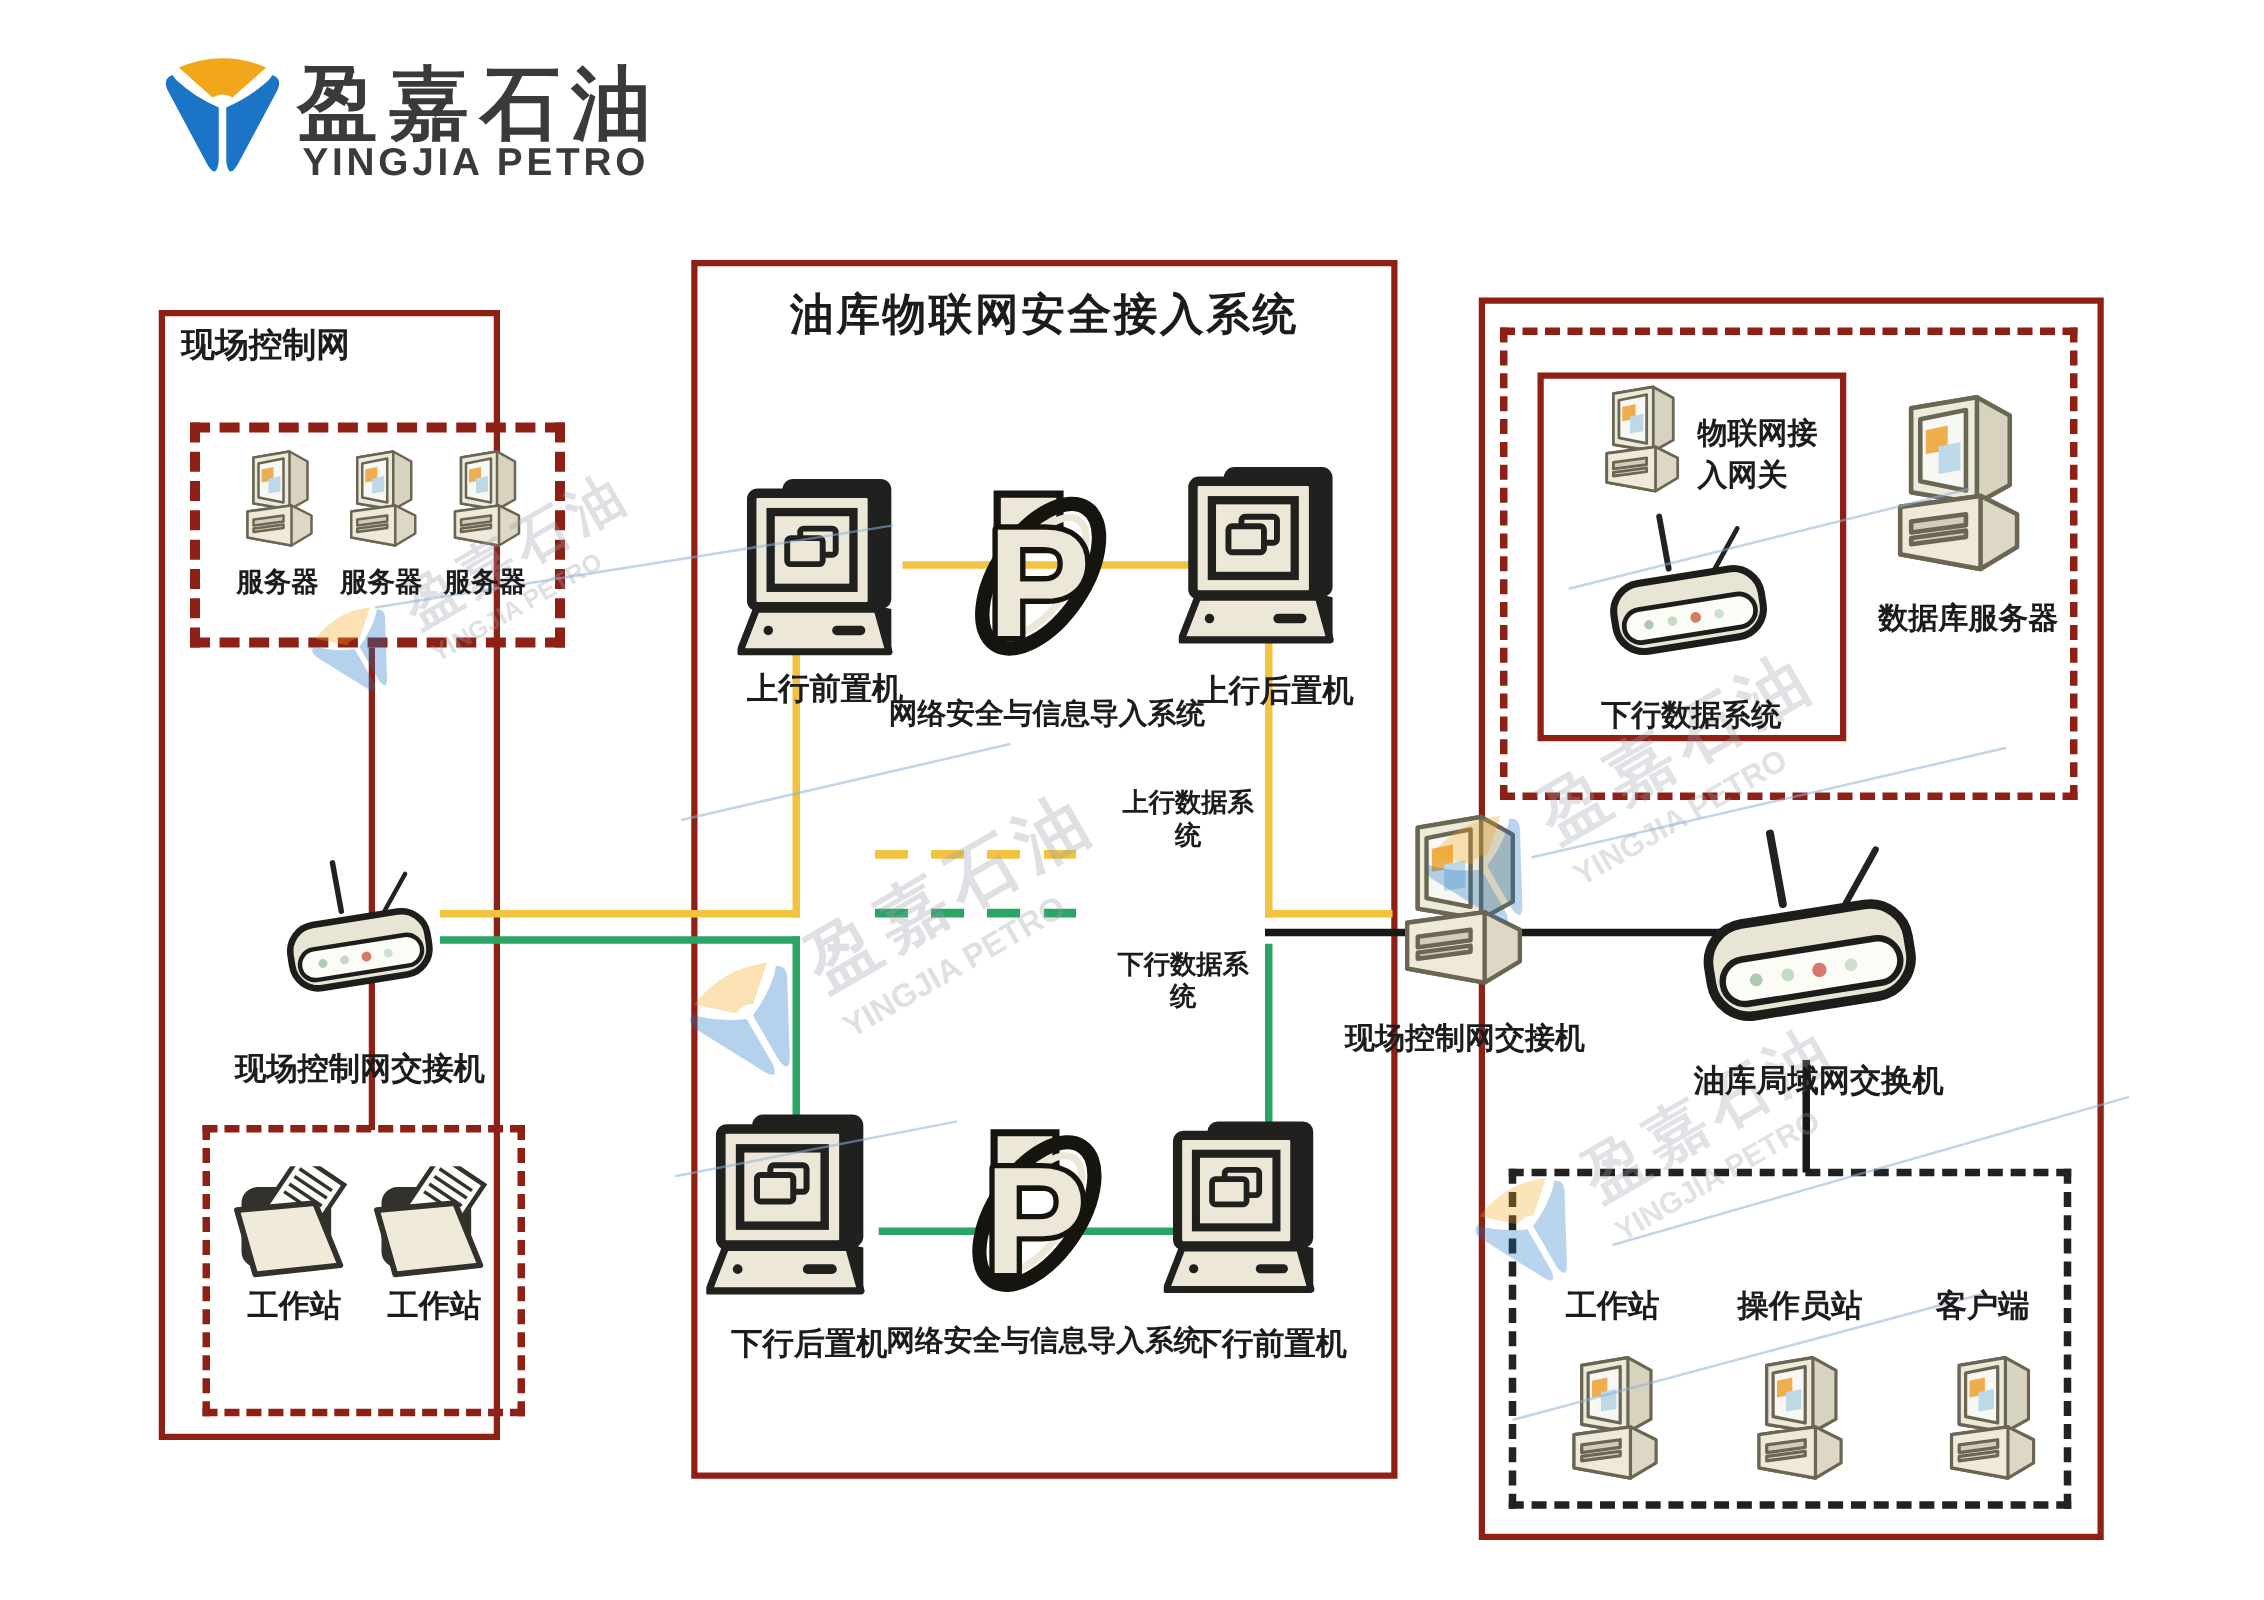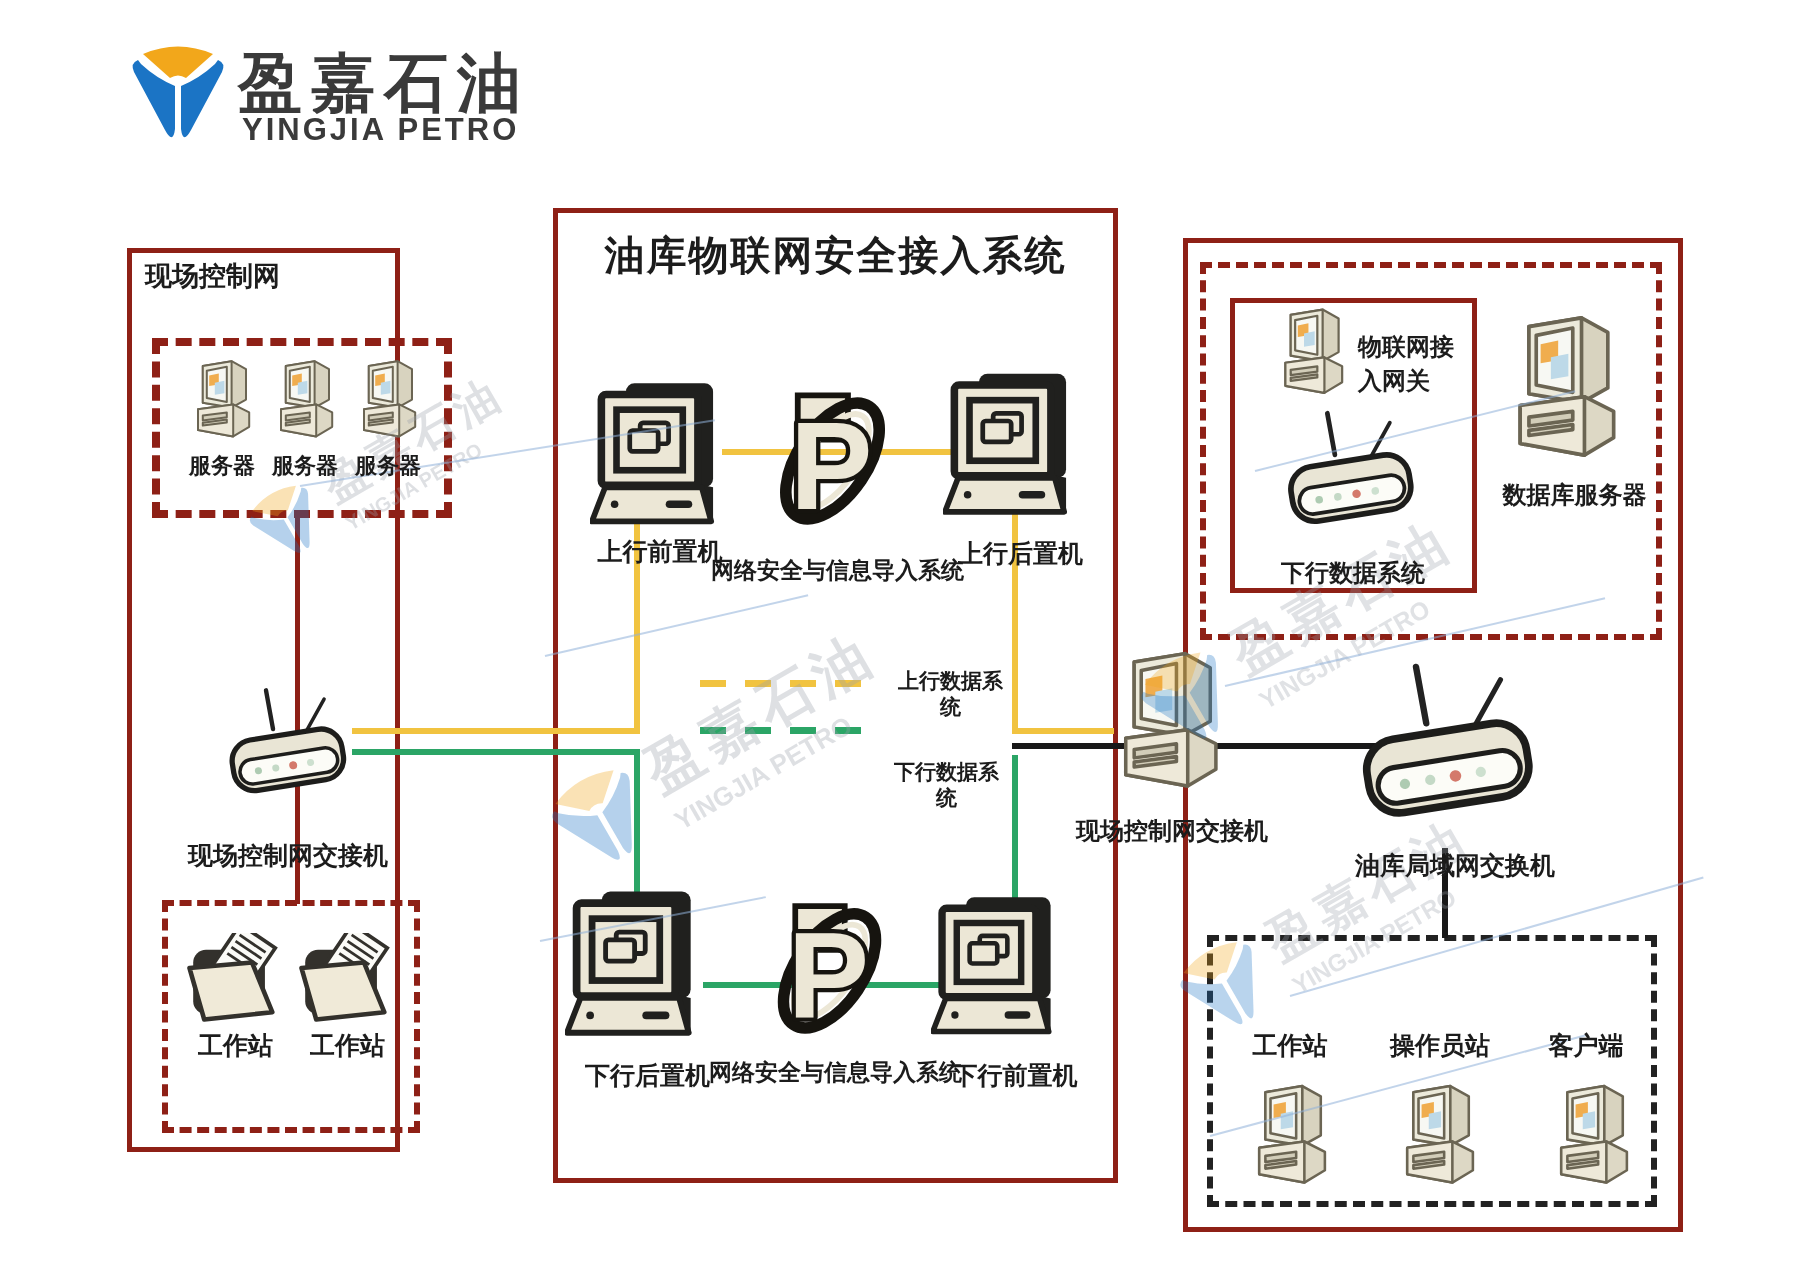--- a/index.html
+++ b/index.html
@@ -147,21 +147,21 @@
       <line x1="44" y1="22" x2="78" y2="22" stroke="#33312c" stroke-width="3"></line>
       <line x1="44" y1="30" x2="78" y2="30" stroke="#33312c" stroke-width="3"></line>
     </g>
     <path d="M6 36 L74 30 L96 84 L22 92 Z" fill="#f0ead8" stroke="#33312c" stroke-width="5" stroke-linejoin="round"></path>
   </svg>
     </div>
   <div class="lbl" style="left:184px;top:1030px;width:103px;font-size:25px;">工作站</div>
   <div class="lbl" style="left:296px;top:1030px;width:103px;font-size:25px;">工作站</div>
 
   <div class="box solid-red" style="left:553px;top:208px;width:565px;height:975px;"></div>
-  <div class="lbl" style="left:553px;top:230px;width:565px;font-size:40px;letter-spacing:2px;">油库物联网安全接入系统</div>
+  <div class="lbl" style="left:553px;top:230px;width:565px;font-size:35px;letter-spacing:2px;">油库物联网安全接入系统</div>
 
   <div class="hline" style="left:722px;top:449px;width:236px;height:6px;background:var(--yellow);"></div>
   <div class="icon" style="left:590px;top:378px;width:142px;height:158px;">
       <svg viewBox="0 0 150 160" preserveAspectRatio="xMidYMid meet">
     <rect x="38" y="2" width="92" height="110" rx="9" fill="#20201e"></rect>
     <path d="M112 108 L130 112 L130 146 L112 150 Z" fill="#20201e"></path>
     <rect x="12" y="14" width="102" height="96" rx="5" fill="#ece7d6" stroke="#20201e" stroke-width="8"></rect>
     <rect x="28" y="30" width="70" height="64" fill="#ece7d6" stroke="#20201e" stroke-width="7"></rect>
     <rect x="53" y="44" width="30" height="22" rx="3" fill="#ece7d6" stroke="#20201e" stroke-width="5"></rect>
     <rect x="42" y="52" width="30" height="22" rx="3" fill="#ece7d6" stroke="#20201e" stroke-width="5"></rect>
@@ -200,21 +200,21 @@
   <div class="vline" style="left:634px;top:520px;width:6px;height:214px;background:var(--yellow);"></div>
   <div class="hline" style="left:352px;top:728px;width:288px;height:6px;background:var(--yellow);"></div>
   <div class="hline" style="left:352px;top:749px;width:288px;height:6px;background:var(--green);"></div>
   <div class="vline" style="left:634px;top:749px;width:6px;height:152px;background:var(--green);"></div>
   <div class="vline" style="left:1012px;top:508px;width:6px;height:226px;background:var(--yellow);"></div>
   <div class="hline" style="left:1012px;top:728px;width:102px;height:6px;background:var(--yellow);"></div>
   <div class="hline" style="left:1012px;top:743px;width:368px;height:6px;background:var(--black);"></div>
   <div class="vline" style="left:1012px;top:755px;width:6px;height:150px;background:var(--green);"></div>
 
   <div class="legend-dash dash-y" style="left:700px;top:680px;width:180px;"></div>
-  <div class="lbl" style="left:888px;top:668px;width:125px;font-size:21px;">上行数据系统</div>
+  <div class="lbl" style="left:888px;top:632px;width:125px;font-size:21px;font-family:Liberation Mono, monospace;">上行数据系统</div>
   <div class="legend-dash dash-g" style="left:700px;top:727px;width:180px;"></div>
   <div class="lbl" style="left:884px;top:759px;width:125px;font-size:21px;">下行数据系统</div>
 
   <div class="hline" style="left:703px;top:982px;width:252px;height:6px;background:var(--green);"></div>
   <div class="icon" style="left:565px;top:886px;width:145px;height:162px;">
       <svg viewBox="0 0 150 160" preserveAspectRatio="xMidYMid meet">
     <rect x="38" y="2" width="92" height="110" rx="9" fill="#20201e"></rect>
     <path d="M112 108 L130 112 L130 146 L112 150 Z" fill="#20201e"></path>
     <rect x="12" y="14" width="102" height="96" rx="5" fill="#ece7d6" stroke="#20201e" stroke-width="8"></rect>
     <rect x="28" y="30" width="70" height="64" fill="#ece7d6" stroke="#20201e" stroke-width="7"></rect>

